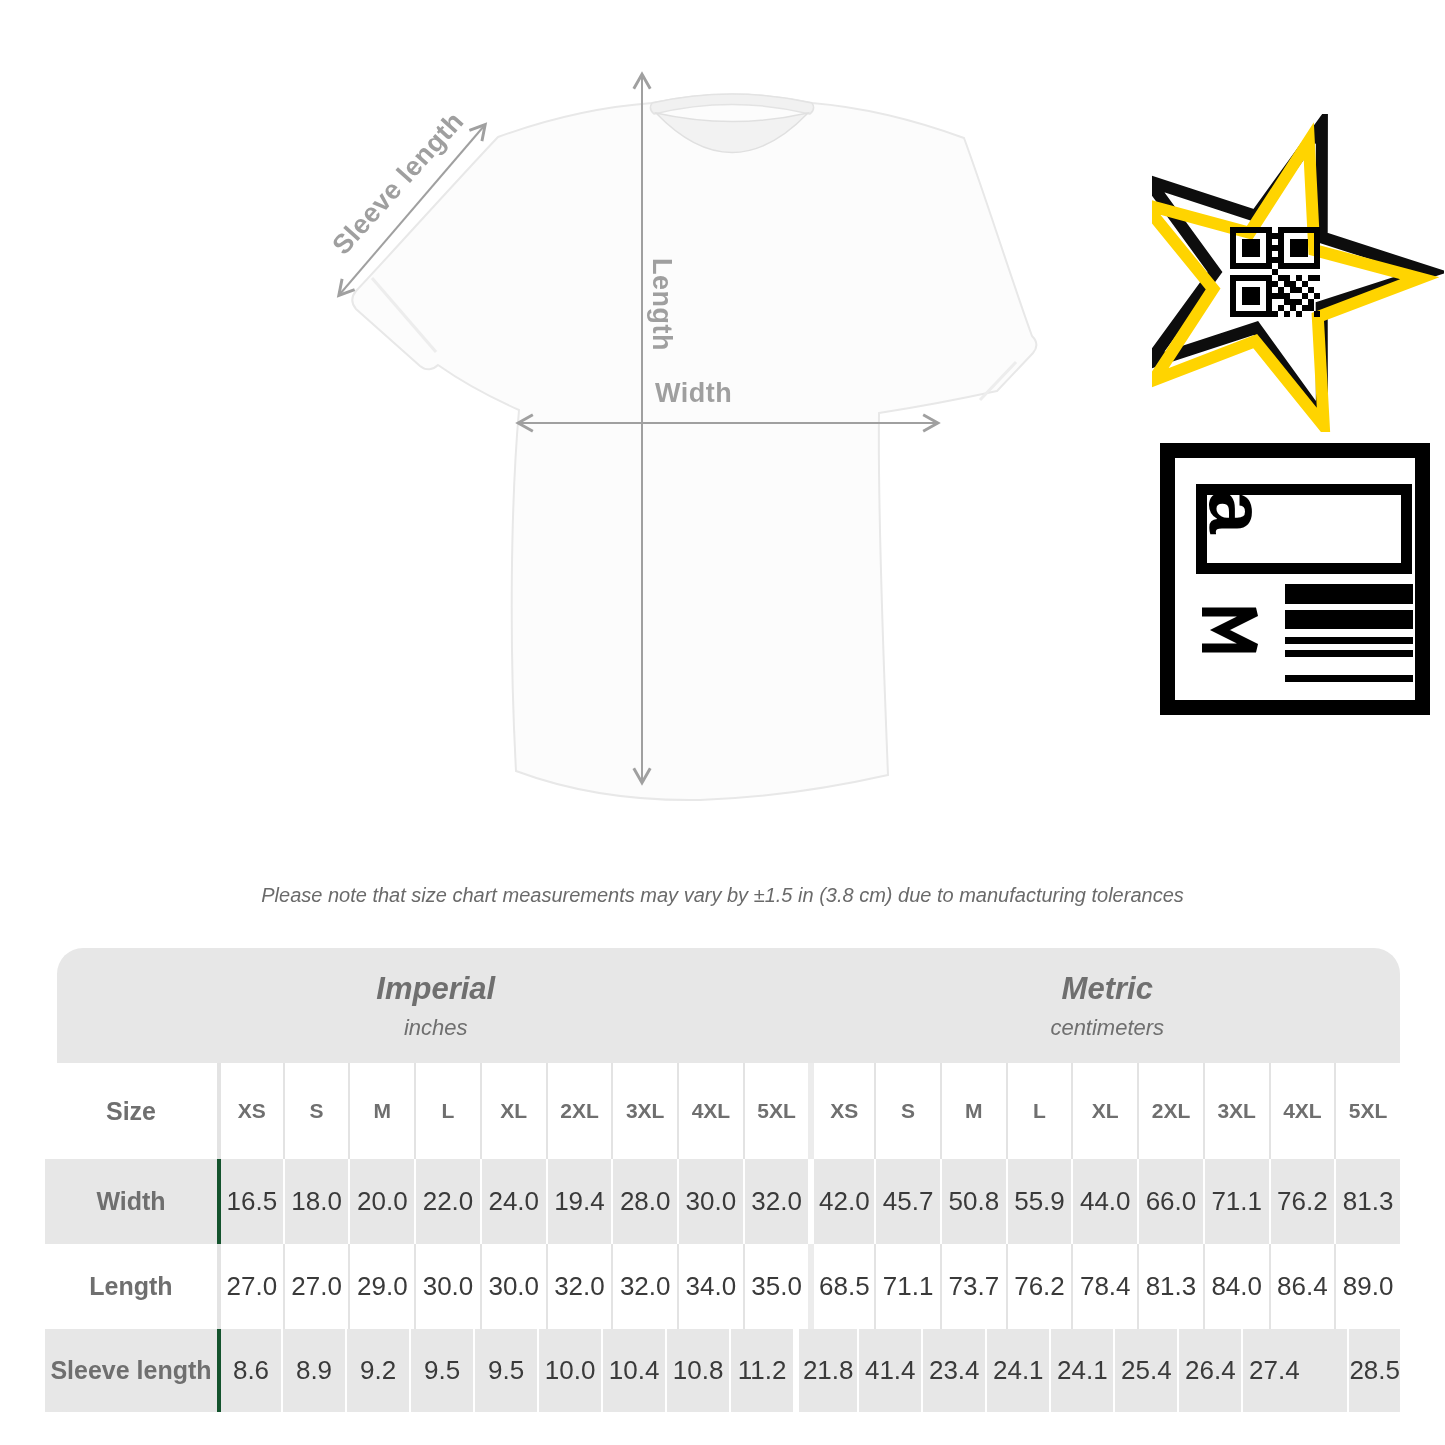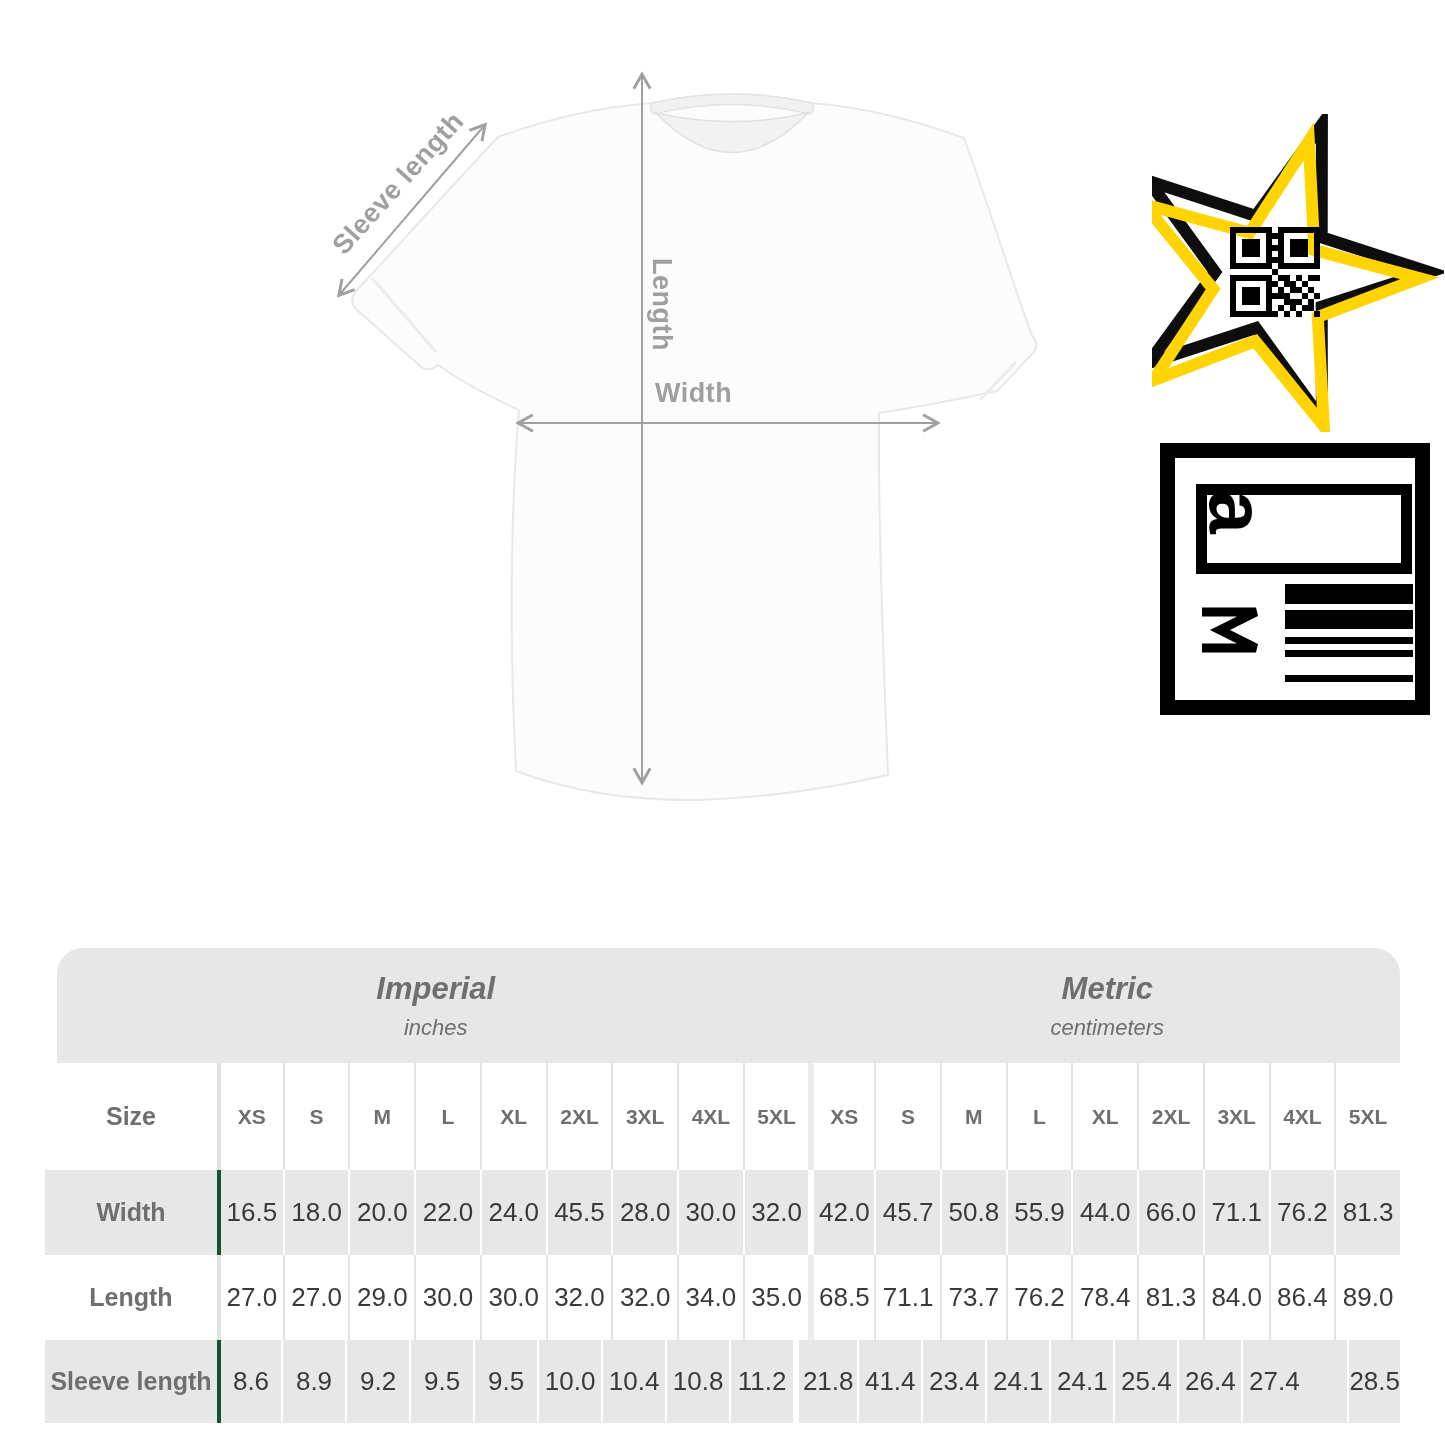--- a/index.html
+++ b/index.html
@@ -37,21 +37,21 @@
 
   
   .tbl{position:absolute;left:45px;top:948px;width:1355px;}
   .trow{display:grid;grid-template-columns:172px repeat(18,1fr);}
   .band{height:115px;background:#e7e7e7;border-top-left-radius:26px;border-top-right-radius:26px;margin-left:12px;}
   .band .ug{display:flex;flex-direction:column;align-items:center;justify-content:center;}
   .ug-imp{grid-column:1 / span 10;} .ug-met{grid-column:11 / span 9;}
   .ug-title{font-size:31px;font-weight:bold;font-style:italic;color:#6f6f6f;}
   .ug-sub{font-size:22px;font-style:italic;color:#6f6f6f;margin-top:8px;}
   .trow .cell{display:flex;align-items:center;justify-content:center;box-sizing:border-box;}
-  .row-sizes{height:107px;background:#fff;}
+  .row-sizes{height:96px;background:#fff;}
   .row-white{height:85px;background:#fff;}
   .row-gray{background:#e7e7e7;}
   .row-width{height:85px;} .row-sleeve{height:83px;}
   .row-gray .cell{background:#e7e7e7;}
   .row-sizes .cell,.row-white .cell{background:#fff;}
   
   .row-sizes .sep,.row-white .sep{border-left:2px solid #e3e3e3;}
   .row-sizes .sep-first,.row-white .sep-first{border-left:4px solid #e3e3e3;}
   .row-sizes .sep-metric,.row-white .sep-metric{border-left:6px solid #ececec;}
   .row-gray .sep{border-left:2px solid #ffffff;}
@@ -259,20 +259,21 @@
     <svg class="care-m" width="70" height="60" viewBox="0 0 70 60">
       <path d="M2,6 H56 L20,24 L56,42 H2" fill="none" stroke="#000" stroke-width="9"></path>
     </svg>
     <div class="bar b1"></div>
     <div class="bar b2"></div>
     <div class="bar b3"></div>
     <div class="bar b4"></div>
     <div class="bar b5"></div>
   </div>
 
+  <div class="note">Please note that size chart measurements may vary by ±1.5 in (3.8 cm) due to manufacturing tolerances</div>
 
   <div class="tbl">
     <div class="trow band">
       <div class="ug ug-imp">
         <div class="ug-title">Imperial</div>
         <div class="ug-sub">inches</div>
       </div>
       <div class="ug ug-met">
         <div class="ug-title">Metric</div>
         <div class="ug-sub">centimeters</div>
@@ -299,21 +300,21 @@
         <div class="cell head-cell sep">4XL</div>
         <div class="cell head-cell sep">5XL</div>
       </div>
     <div class="trow row-gray row-width data-row">
         <div class="cell label-cell">Width</div>
         <div class="cell num-cell sep-first">16.5</div>
         <div class="cell num-cell sep">18.0</div>
         <div class="cell num-cell sep">20.0</div>
         <div class="cell num-cell sep">22.0</div>
         <div class="cell num-cell sep">24.0</div>
-        <div class="cell num-cell sep">45.5</div>
+        <div class="cell num-cell sep">19.4</div>
         <div class="cell num-cell sep">28.0</div>
         <div class="cell num-cell sep">30.0</div>
         <div class="cell num-cell sep">32.0</div>
         <div class="cell num-cell sep-metric">42.0</div>
         <div class="cell num-cell sep">45.7</div>
         <div class="cell num-cell sep">50.8</div>
         <div class="cell num-cell sep">55.9</div>
         <div class="cell num-cell sep">44.0</div>
         <div class="cell num-cell sep">66.0</div>
         <div class="cell num-cell sep">71.1</div>

